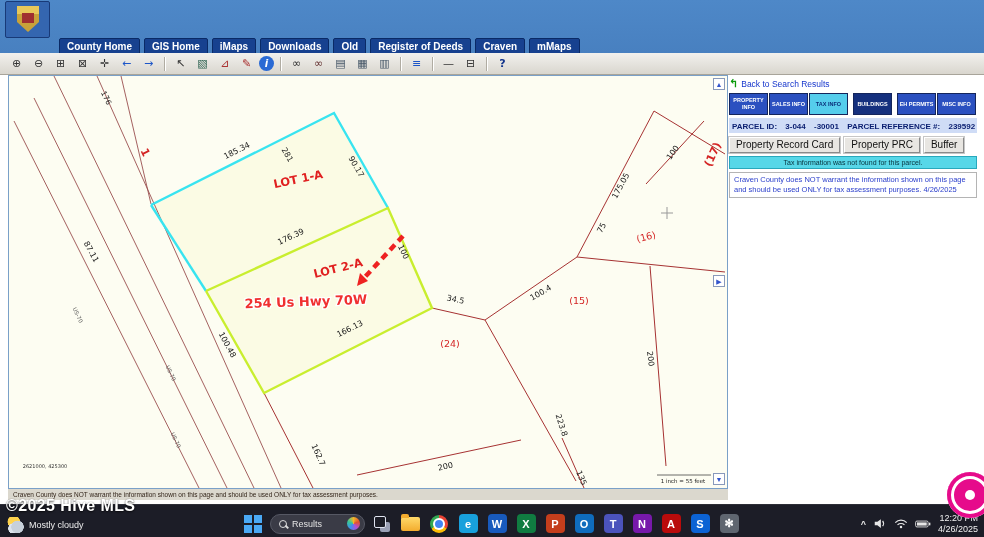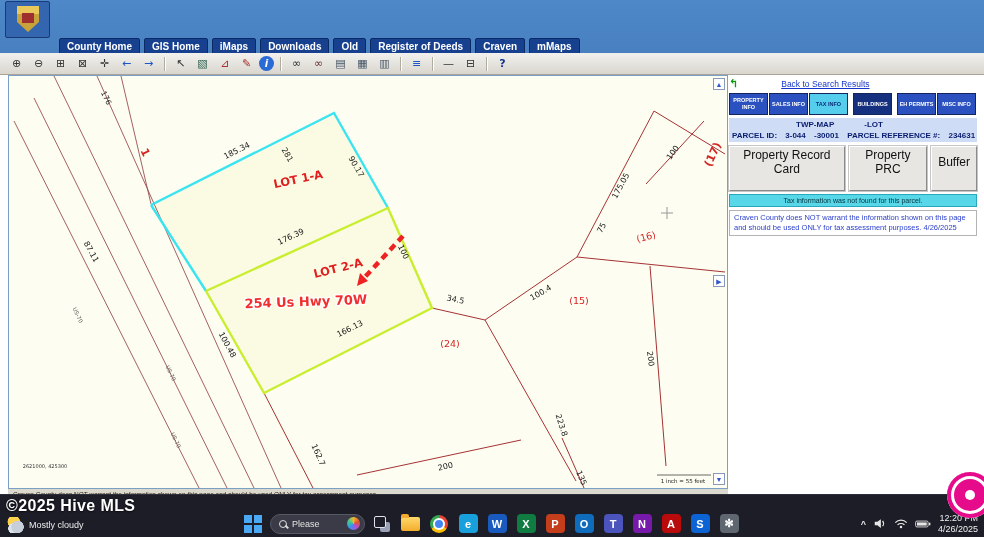--- a/index.html
+++ b/index.html
@@ -45,54 +45,54 @@
   .pan-tr { right:2px; top:2px; }
   .pan-r  { right:2px; top:199px; }
   .pan-br { right:2px; bottom:3px; }
   .map-disc { position:absolute; left:8px; top:489px; width:720px; height:11px; background:#dbd8ce;
               font-size:6.5px; color:#33251a; line-height:11px; padding-left:5px; }
 
   
   .panel { position:absolute; left:729px; top:77px; width:248px; background:#fff; }
   .backrow { display:flex; align-items:center; gap:3px; margin-bottom:3px; }
   .greenarrow { color:#0a9a0a; font-weight:bold; font-size:11px; font-family:"DejaVu Sans",sans-serif; }
-  .backlink { color:#1535cc; font-size:8.5px; text-decoration:underline; cursor:pointer;margin-left:40px; }
+  .backlink { color:#1535cc; font-size:8.5px; cursor:pointer; }
   .tabs { display:flex; }
   .tab { flex:0 0 39px; height:22px; margin-right:1px; background:#2b50c0; color:#fff;
          font-size:5.5px; font-weight:bold; border:1px solid #14255c; padding:1px; line-height:1.2;
          text-align:center; display:flex; align-items:center; justify-content:center;
          font-family:inherit; cursor:pointer; }
   .tab.active { background:#55cdec; color:#0c2f7a; }
   .tab.navy { background:#15307e; }
   .tab.gapped { margin-left:4px; }
   .parcelbox { margin-top:3px; background:#cfdcf6; color:#0a1e70; font-weight:bold; font-size:8px;
                padding:2px 3px; }
   .prow1 { display:flex; }
   .prow1 span:first-child { margin-left:64px; }
   .prow1 span:last-child { margin-left:30px; }
   .prow2 { margin-top:2px; white-space:nowrap; }
   .prow2 span { margin-right:6px;text-align:right; }
   .btnrow { display:flex; gap:4px; margin:4px 0 3px; }
-  .pbtn { font-size:12px; font-family:inherit; background:#e8e6e2; color:#111;
+  .pbtn { font-size:10px; font-family:inherit; background:#e8e6e2; color:#111;
           border:1px solid #8a8a8a; border-top-color:#fff; border-left-color:#fff;
-          box-shadow:0 0 0 1px #c6c6c6; padding:1px 6px 14px; cursor:pointer; }
+          box-shadow:0 0 0 1px #c6c6c6; padding:1px 6px 2px; cursor:pointer; }
   .taxstrip { background:#57d7e8; border:1px solid #28a8bc; color:#07323c; font-size:7px;
               text-align:center; padding:2px; margin-bottom:3px; }
   .pdisc { border:1px solid #b4b4b4; color:#2a3ecb; font-size:7.5px; line-height:1.35; padding:2px 4px; }
 
   
   .wm { position:absolute; left:6px; top:497px; font-size:16px; font-weight:bold; color:#fff;
         z-index:60; text-shadow:0 1px 2px rgba(0,0,0,.65), 0 0 1px rgba(0,0,0,.4); letter-spacing:.4px; }
   .hive { position:absolute; left:947px; top:472px; width:46px; height:46px; border-radius:50%;
           background:#e60b8b; box-shadow:inset 0 0 0 4px #e60b8b, inset 0 0 0 7px #fff; z-index:55; }
   .hive::after { content:''; position:absolute; left:18px; top:18px; width:10px; height:10px;
           background:#fff; border-radius:50%; }
 
   
-  .taskbar { position:absolute; left:0; bottom:0; width:100%; height:43px; background:#1c1d27;
+  .taskbar { position:absolute; left:0; bottom:0; width:100%; height:33px; background:#1c1d27;
              border-top:1px solid rgba(255,255,255,.08); z-index:50; }
   .weather { position:absolute; left:7px; bottom:4px; display:flex; align-items:center; gap:5px; cursor:pointer; }
   .wicon { width:17px; height:16px; border-radius:3px;
            background: radial-gradient(circle at 62% 62%, #c7d0da 0 6px, transparent 6.5px),
                        radial-gradient(circle at 38% 72%, #dde4ec 0 5px, transparent 5.5px),
                        radial-gradient(circle at 40% 30%, #ffd34d 0 6px, transparent 6.5px); }
   .wtext { font-size:9px; color:#ededed; }
   .dock { position:absolute; left:50%; transform:translateX(-50%); bottom:2px; height:23px;
           display:flex; align-items:center; gap:8px; }
   .start { display:grid; grid-template-columns:8px 8px; grid-template-rows:8px 8px; gap:2px;
@@ -249,30 +249,26 @@
     </div>
     <div class="tabs">
         <button class="tab blue">PROPERTY INFO</button>
         <button class="tab blue">SALES INFO</button>
         <button class="tab active">TAX INFO</button>
         <button class="tab navy gapped">BUILDINGS</button>
         <button class="tab blue gapped">EH PERMITS</button>
         <button class="tab blue">MISC INFO</button>
       </div>
     <div class="parcelbox">
-      <div class="prow1">
-        <span>TWP-MAP</span>
-        <span>-LOT</span>
-      </div>
       <div class="prow2">
         <span>PARCEL ID:</span>
         <span>3-044</span>
         <span>-30001</span>
         <span>PARCEL REFERENCE #:</span>
-        <span>234631</span>
+        <span>239592</span>
       </div>
     </div>
     <div class="btnrow">
         <button class="pbtn">Property Record Card</button>
         <button class="pbtn">Property PRC</button>
         <button class="pbtn">Buffer</button>
       </div>
     <div class="taxstrip">Tax information was not found for this parcel.</div>
     <div class="pdisc">Craven County does NOT warrant the information shown on this page and should be used ONLY for tax assessment purposes.  4/26/2025</div>
   </aside>
@@ -287,21 +283,21 @@
     </div>
     <div class="dock">
       <button class="start">
         <span></span>
           <span></span>
           <span></span>
           <span></span>
       </button>
       <div class="searchpill">
         <span class="mag"></span>
-        <span class="searchtext">Please</span>
+        <span class="searchtext">Results</span>
         <span class="copilot"></span>
       </div>
       <button class="taskview"></button>
       <div class="apps">
           <button class="appbtn">
             <span class="folder"></span>
           </button>
           <button class="appbtn">
             <span class="chromeic"></span>
           </button>

